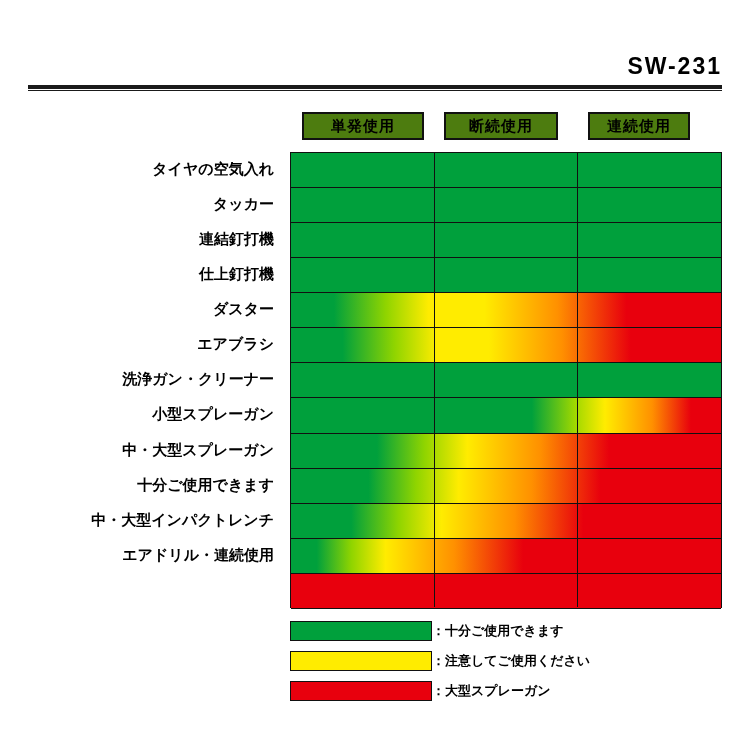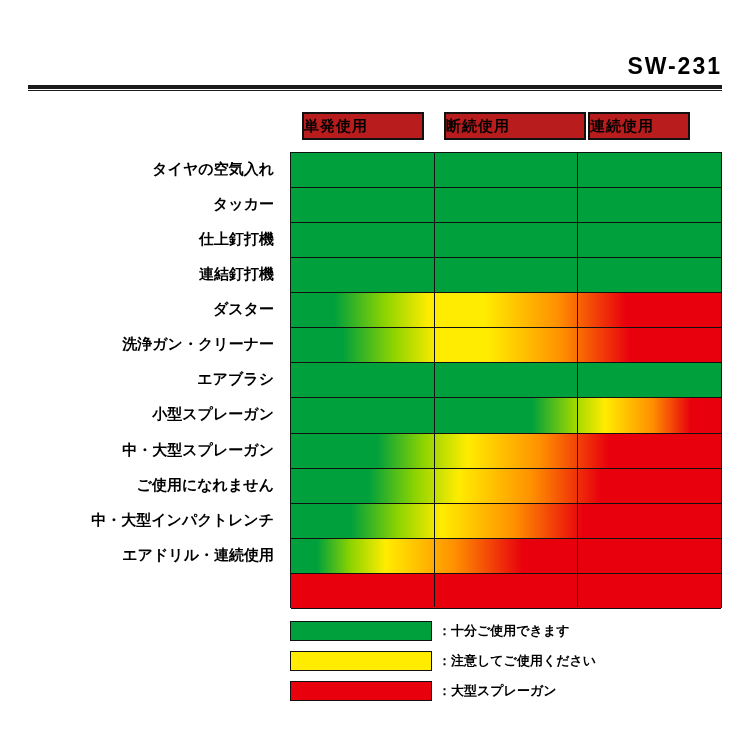--- a/index.html
+++ b/index.html
@@ -30,22 +30,22 @@
     background:#1a1a1a;
   }
   .header-rule:after{
     content:"";position:absolute;left:0;top:5px;width:694px;height:1px;
     background:#1a1a1a;
   }
 
   
   .colhead{
     position:absolute;top:112px;height:28px;
-    border:2px solid #111;background:#b91c1c;
-    display:flex;align-items:center;
+    border:2px solid #111;background:#4d7c0f;
+    display:flex;align-items:center;justify-content:center;
     font-size:15px;font-weight:bold;letter-spacing:1px;
     box-sizing:border-box;
   }
 
   
   .matrix{
     position:absolute;left:290px;top:152px;
     width:432px;height:456px;
     border:1px solid #111;
     box-sizing:border-box;
@@ -82,56 +82,56 @@
   .legend{
     position:absolute;left:290px;top:620px;width:432px;
   }
   .legend-row{
     display:flex;align-items:center;height:22px;margin-bottom:8px;
   }
   .legend-swatch{
     width:142px;height:20px;border:1px solid #111;box-sizing:border-box;
   }
   .legend-text{
-    font-size:13px;font-weight:bold;margin-left:6px;white-space:nowrap;
+    font-size:13px;font-weight:bold;white-space:nowrap;
   }
 </style>
 </head>
 <body>
 
 <div class="page">
 
   <div class="header">
     <div class="header-code">SW-231</div>
     <div class="header-rule"></div>
   </div>
 
   <div id="colheads">
       <div class="colhead" style="left: 302px; width: 122px;">
         <span>単発使用</span>
       </div>
-      <div class="colhead" style="left: 444px; width: 142px;">
+      <div class="colhead" style="left: 444px; width: 114px;">
         <span>断続使用</span>
       </div>
       <div class="colhead" style="left: 588px; width: 102px;">
         <span>連続使用</span>
       </div>
     </div>
 
   <div class="labels" id="labels">
       <div class="rlabel">タイヤの空気入れ</div>
       <div class="rlabel">タッカー</div>
+      <div class="rlabel">連結釘打機</div>
       <div class="rlabel">仕上釘打機</div>
-      <div class="rlabel">連結釘打機</div>
       <div class="rlabel">ダスター</div>
+      <div class="rlabel">エアブラシ</div>
       <div class="rlabel">洗浄ガン・クリーナー</div>
-      <div class="rlabel">エアブラシ</div>
       <div class="rlabel">小型スプレーガン</div>
       <div class="rlabel">中・大型スプレーガン</div>
-      <div class="rlabel">ご使用になれません</div>
+      <div class="rlabel">十分ご使用できます</div>
       <div class="rlabel">中・大型インパクトレンチ</div>
       <div class="rlabel">エアドリル・連続使用</div>
     </div>
 
   <div class="matrix" id="matrix">
       <div class="row">
         <div class="fill" style="background: linear-gradient(to right, rgb(0, 160, 60) 0%, rgb(0, 160, 60) 100%);"></div>
       </div>
       <div class="row">
         <div class="fill" style="background: linear-gradient(to right, rgb(0, 160, 60) 0%, rgb(0, 160, 60) 100%);"></div>

